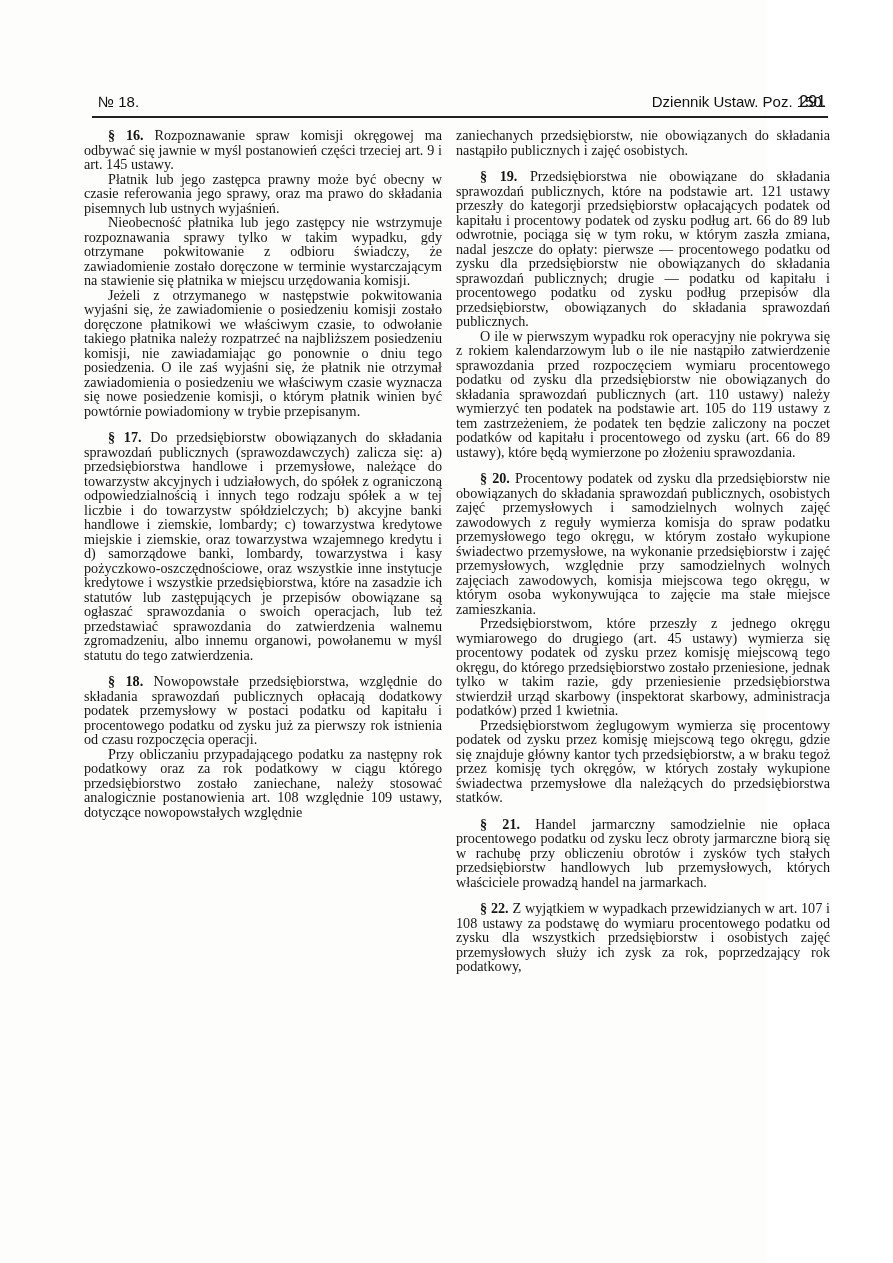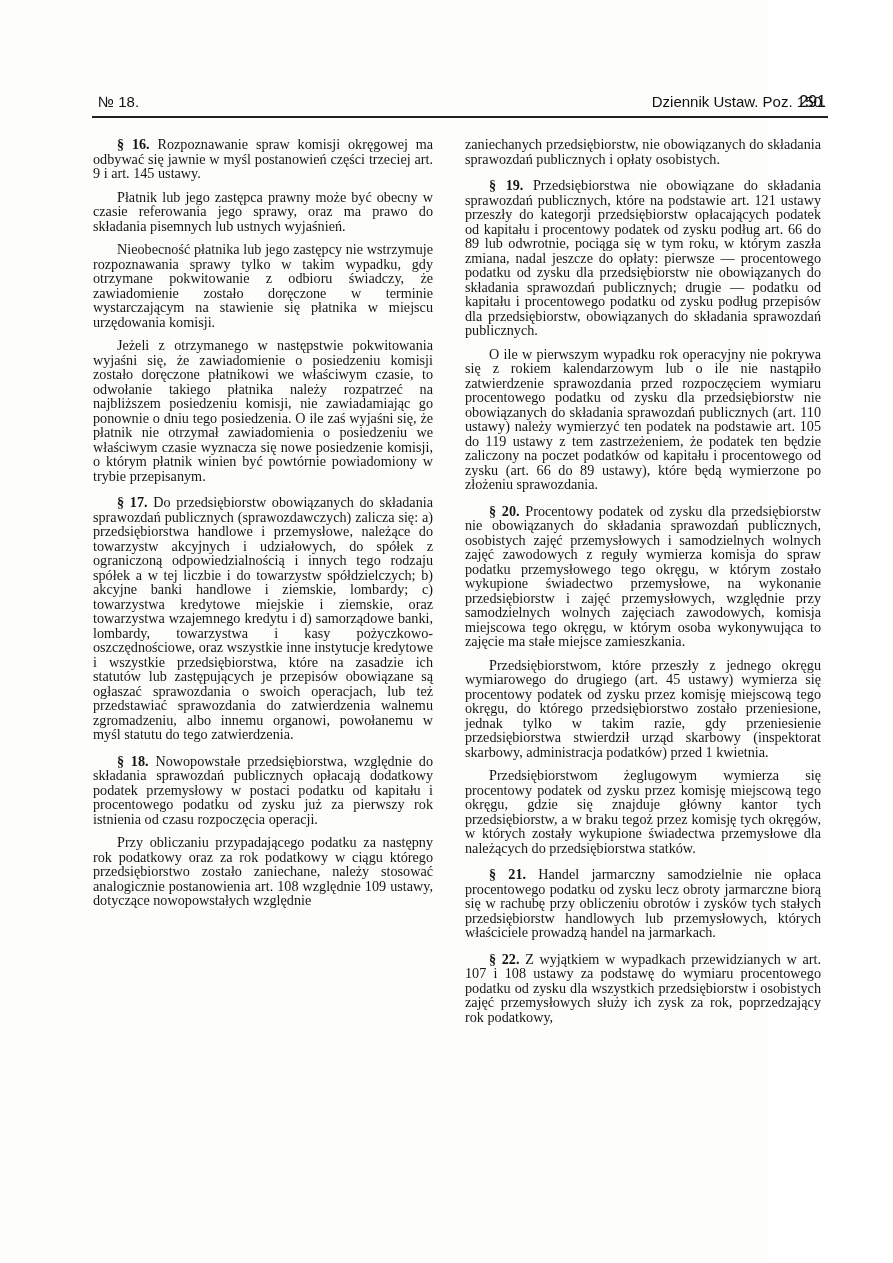--- a/index.html
+++ b/index.html
@@ -8,21 +8,21 @@
   .header { position: absolute; left: 98px; top: 93px; width: 728px; height: 24px;
     font-family: "Liberation Sans", "DejaVu Sans", sans-serif; font-size: 15px; color: #111; }
   .header .num { position: absolute; left: 0; top: 0; font-weight: normal; }
   .header .title { position: absolute; left: 0; right: 0; top: 0; text-align: right; }
   .header .pg { position: absolute; right: 0; top: 0; font-size: 16px; }
   .rule { position: absolute; left: 92px; top: 116px; width: 736px; height: 0; border-top: 2px solid #222; }
   .col { position: absolute; top: 128px; font-family: "Liberation Serif", "DejaVu Serif", serif;
     font-size: 14.2px; line-height: 14.5px; color: #151515; text-align: justify; }
   .col.left { left: 84px; width: 358px; }
   .col.right { left: 456px; width: 374px; }
-  .p { margin: 9px; text-indent: 24px; hyphens: manual; }
+  .p { margin: 0; text-indent: 24px; hyphens: manual; }
   .p.cont { text-indent: 0; }
   .sec { margin-top: 12px; }
   .sec-first { margin-top: 0; }
   .secnum { font-weight: bold; }
 </style>
 </head>
 <body>
 
 <div class="page">
 
@@ -44,21 +44,21 @@
       <p class="p"><span class="secnum">§ 17.</span> <span>Do przedsiębiorstw obowiązanych do składania sprawozdań publicznych (sprawozdawczych) zalicza się: a) przedsiębiorstwa handlowe i przemysłowe, należące do towarzystw akcyjnych i udziałowych, do spółek z ograniczoną odpowiedzialnością i innych tego rodzaju spółek a w tej liczbie i do towarzystw spółdzielczych; b) akcyjne banki handlowe i ziemskie, lombardy; c) towarzystwa kredytowe miejskie i ziemskie, oraz towarzystwa wzajemnego kredytu i d) samorządowe banki, lombardy, towarzystwa i kasy pożyczkowo-oszczędnościowe, oraz wszystkie inne instytucje kredytowe i wszystkie przedsiębiorstwa, które na zasadzie ich statutów lub zastępujących je przepisów obowiązane są ogłaszać sprawozdania o swoich operacjach, lub też przedstawiać sprawozdania do zatwierdzenia walnemu zgromadzeniu, albo innemu organowi, powołanemu w myśl statutu do tego zatwierdzenia.</span></p>
     </div>
     <div class="sec">
       <p class="p"><span class="secnum">§ 18.</span> <span>Nowopowstałe przedsiębiorstwa, względnie do składania sprawozdań publicznych opłacają dodatkowy podatek przemysłowy w postaci podatku od kapitału i procentowego podatku od zysku już za pierwszy rok istnienia od czasu rozpoczęcia operacji.</span></p>
       <p class="p">Przy obliczaniu przypadającego podatku za następny rok podatkowy oraz za rok podatkowy w ciągu którego przedsiębiorstwo zostało zaniechane, należy stosować analogicznie postanowienia art. 108 względnie 109 ustawy, dotyczące nowopowstałych względnie</p>
     </div>
   </div>
 
   <div class="col right">
     <div class="sec-first">
-      <p class="p cont">zaniechanych przedsiębiorstw, nie obowiązanych do składania sprawozdań publicznych i opłaty osobistych.</p>
+      <p class="p cont">zaniechanych przedsiębiorstw, nie obowiązanych do składania nastąpiło publicznych i zajęć osobistych.</p>
     </div>
     <div class="sec">
       <p class="p"><span class="secnum">§ 19.</span> <span>Przedsiębiorstwa nie obowiązane do składania sprawozdań publicznych, które na podstawie art. 121 ustawy przeszły do kategorji przedsiębiorstw opłacających podatek od kapitału i procentowy podatek od zysku podług art. 66 do 89 lub odwrotnie, pociąga się w tym roku, w którym zaszła zmiana, nadal jeszcze do opłaty: pierwsze — procentowego podatku od zysku dla przedsiębiorstw nie obowiązanych do składania sprawozdań publicznych; drugie — podatku od kapitału i procentowego podatku od zysku podług przepisów dla przedsiębiorstw, obowiązanych do składania sprawozdań publicznych.</span></p>
       <p class="p">O ile w pierwszym wypadku rok operacyjny nie pokrywa się z rokiem kalendarzowym lub o ile nie nastąpiło zatwierdzenie sprawozdania przed rozpoczęciem wymiaru procentowego podatku od zysku dla przedsiębiorstw nie obowiązanych do składania sprawozdań publicznych (art. 110 ustawy) należy wymierzyć ten podatek na podstawie art. 105 do 119 ustawy z tem zastrzeżeniem, że podatek ten będzie zaliczony na poczet podatków od kapitału i procentowego od zysku (art. 66 do 89 ustawy), które będą wymierzone po złożeniu sprawozdania.</p>
     </div>
     <div class="sec">
       <p class="p"><span class="secnum">§ 20.</span> <span>Procentowy podatek od zysku dla przedsiębiorstw nie obowiązanych do składania sprawozdań publicznych, osobistych zajęć przemysłowych i samodzielnych wolnych zajęć zawodowych z reguły wymierza komisja do spraw podatku przemysłowego tego okręgu, w którym zostało wykupione świadectwo przemysłowe, na wykonanie przedsiębiorstw i zajęć przemysłowych, względnie przy samodzielnych wolnych zajęciach zawodowych, komisja miejscowa tego okręgu, w którym osoba wykonywująca to zajęcie ma stałe miejsce zamieszkania.</span></p>
       <p class="p">Przedsiębiorstwom, które przeszły z jednego okręgu wymiarowego do drugiego (art. 45 ustawy) wymierza się procentowy podatek od zysku przez komisję miejscową tego okręgu, do którego przedsiębiorstwo zostało przeniesione, jednak tylko w takim razie, gdy przeniesienie przedsiębiorstwa stwierdził urząd skarbowy (inspektorat skarbowy, administracja podatków) przed 1 kwietnia.</p>
       <p class="p">Przedsiębiorstwom żeglugowym wymierza się procentowy podatek od zysku przez komisję miejscową tego okręgu, gdzie się znajduje główny kantor tych przedsiębiorstw, a w braku tegoż przez komisję tych okręgów, w których zostały wykupione świadectwa przemysłowe dla należących do przedsiębiorstwa statków.</p>
     </div>

